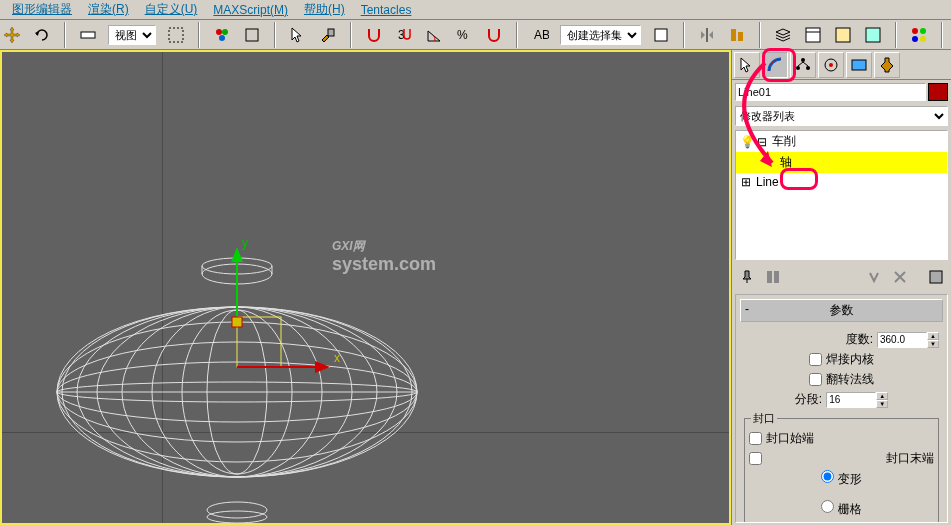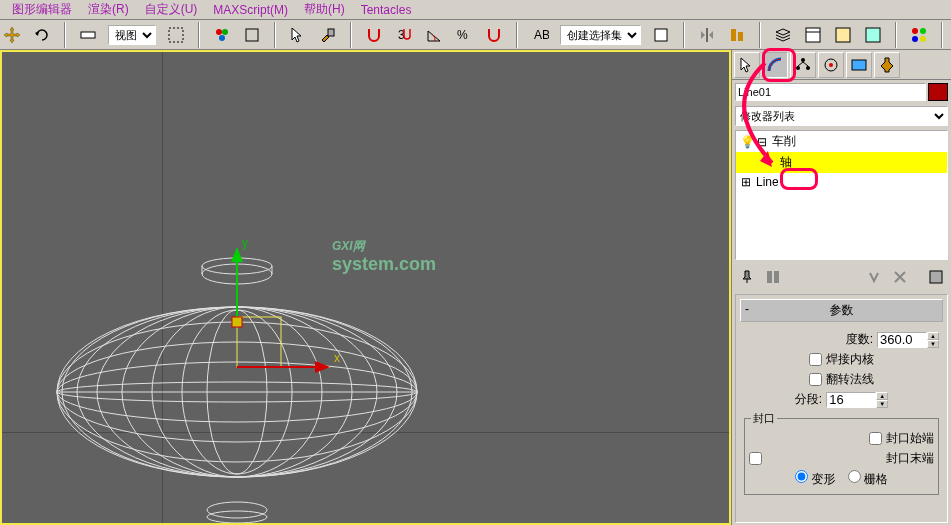--- a/index.html
+++ b/index.html
@@ -1,19 +1,19 @@
 <!DOCTYPE html>
 <html><head>
 <meta charset="utf-8">
 <style>
 * { margin: 0; padding: 0; box-sizing: border-box; font-family: "SimSun", "Arial", sans-serif; font-size: 12px; }
 body { background: #d4d0c8; width: 951px; height: 525px; overflow: hidden; position: relative; }
 
 .menubar { height: 20px; background: #d4d0c8; border-bottom: 1px solid #808080; display: flex; align-items: center; padding-left: 4px; }
-.menubar span { padding: 2px 8px; cursor: default; color: #a21caf; }
+.menubar span { padding: 2px 8px; cursor: default; color: #0369a1; text-decoration: underline; }
 
 .toolbar { height: 30px; background: #d4d0c8; border-bottom: 1px solid #808080; display: flex; align-items: center; padding: 2px; gap: 10px; }
 .tool-btn { width: 26px; height: 26px; border: 1px solid #d4d0c8; display: flex; align-items: center; justify-content: center; cursor: pointer; background: #d4d0c8; }
 .tool-sep { width: 4px; height: 26px; border-left: 1px solid #808080; border-right: 1px solid #fff; margin: 0 2px; }
 .tool-select { height: 20px; border: 1px inset #fff; background: #fff; font-size: 11px; padding: 0 2px; }
 
 .main-area { display: flex; height: 475px; }
 .viewport { flex: 1; background: #616161; border: 2px solid #f3e84a; position: relative; overflow: hidden; }
 .vgrid { position: absolute; background: #4a4a4a; }
 .vgrid.h { height: 1px; width: 100%; }
@@ -40,29 +40,29 @@
 .stack-tools { margin: 2px 3px; display: flex; gap: 2px; padding: 2px 0; }
 .stack-tools .tool-btn { width: 24px; height: 22px; }
 
 .rollout-area { flex: 1; margin: 2px 3px; border: 1px inset #fff; background: #d4d0c8; overflow: auto; padding: 4px; }
 .rollout-header { background: #c0c0c0; border: 1px outset #fff; text-align: center; padding: 2px; font-size: 11px; position: relative; cursor: pointer; }
 .rollout-header .toggle { position: absolute; left: 4px; }
 .rollout-body { padding: 6px 4px; font-size: 11px; }
 .param-row { display: flex; align-items: center; margin: 3px 0; gap: 4px; }
 .param-row label { flex-shrink: 0; }
 .spinner { display: flex; align-items: center; }
-.spinner input { width: 50px; border: 1px inset #fff; background: #fff; height: 16px; text-align: left; padding: 0 2px; font-size: 13px; }
+.spinner input { width: 50px; border: 1px inset #fff; background: #fff; height: 16px; text-align: left; padding: 0 2px; font-size: 10px; }
 .spinner-btns { display: flex; flex-direction: column; }
 .spinner-btns div { width: 12px; height: 8px; border: 1px outset #fff; background: #d4d0c8; font-size: 6px; line-height: 6px; text-align: center; cursor: pointer; }
 .checkbox-row { display: flex; align-items: center; gap: 4px; margin: 3px 0; }
 .checkbox-row input { width: 13px; height: 13px; }
-.radio-row { display: flex; align-items: center; gap: 4px; margin: 2px 0; }
+.radio-row { display: flex; align-items: center; gap: 4px; margin: 2px 0; flex-direction: column; }
 .group-label { position: absolute; top: -8px; left: 6px; background: #d4d0c8; padding: 0 2px; font-size: 11px; }
 
-.watermark { position: absolute; top: 160px; left: 330px; color: #86efac; font-size: 42px; font-weight: bold; opacity: 0.6; pointer-events: none; }
+.watermark { position: absolute; top: 160px; left: 330px; color: #e5e5e5; font-size: 42px; font-weight: bold; opacity: 0.6; pointer-events: none; }
 .watermark .sub { font-size: 18px; display: block; text-align: right; margin-top: -6px; }
 
 .red-annot { position: absolute; border: 3px solid #ff0050; border-radius: 8px; pointer-events: none; z-index: 100; }
 .red-arrow { position: absolute; z-index: 99; pointer-events: none; }
 
 svg.icon { width: 18px; height: 18px; }
 </style>
 </head>
 <body>
 
@@ -410,21 +410,21 @@
             <input type="text" value="16" style="">
             <div class="spinner-btns">
                 <div>▲</div>
                 <div>▼</div>
               </div>
           </div>
         </div>
 
         <div style="position:relative;border:1px solid #808080;padding:8px 4px 4px;margin-top:10px">
           <span class="group-label">封口</span>
-          <div class="checkbox-row" style="justify-content:flex-end">
+          <div class="checkbox-row" style="justify-content:flex-start">
             <input type="checkbox" style="">
             <label>封口始端</label>
           </div>
           <div class="checkbox-row" style="justify-content:space-between">
             <input type="checkbox" style="">
             <label>封口末端</label>
           </div>
           <div class="radio-row" style="justify-content:center;gap:12px">
             <span><input type="radio" name="capt" checked="" style=""> <label>变形</label></span>
             <span><input type="radio" name="capt" style=""> <label>栅格</label></span>

